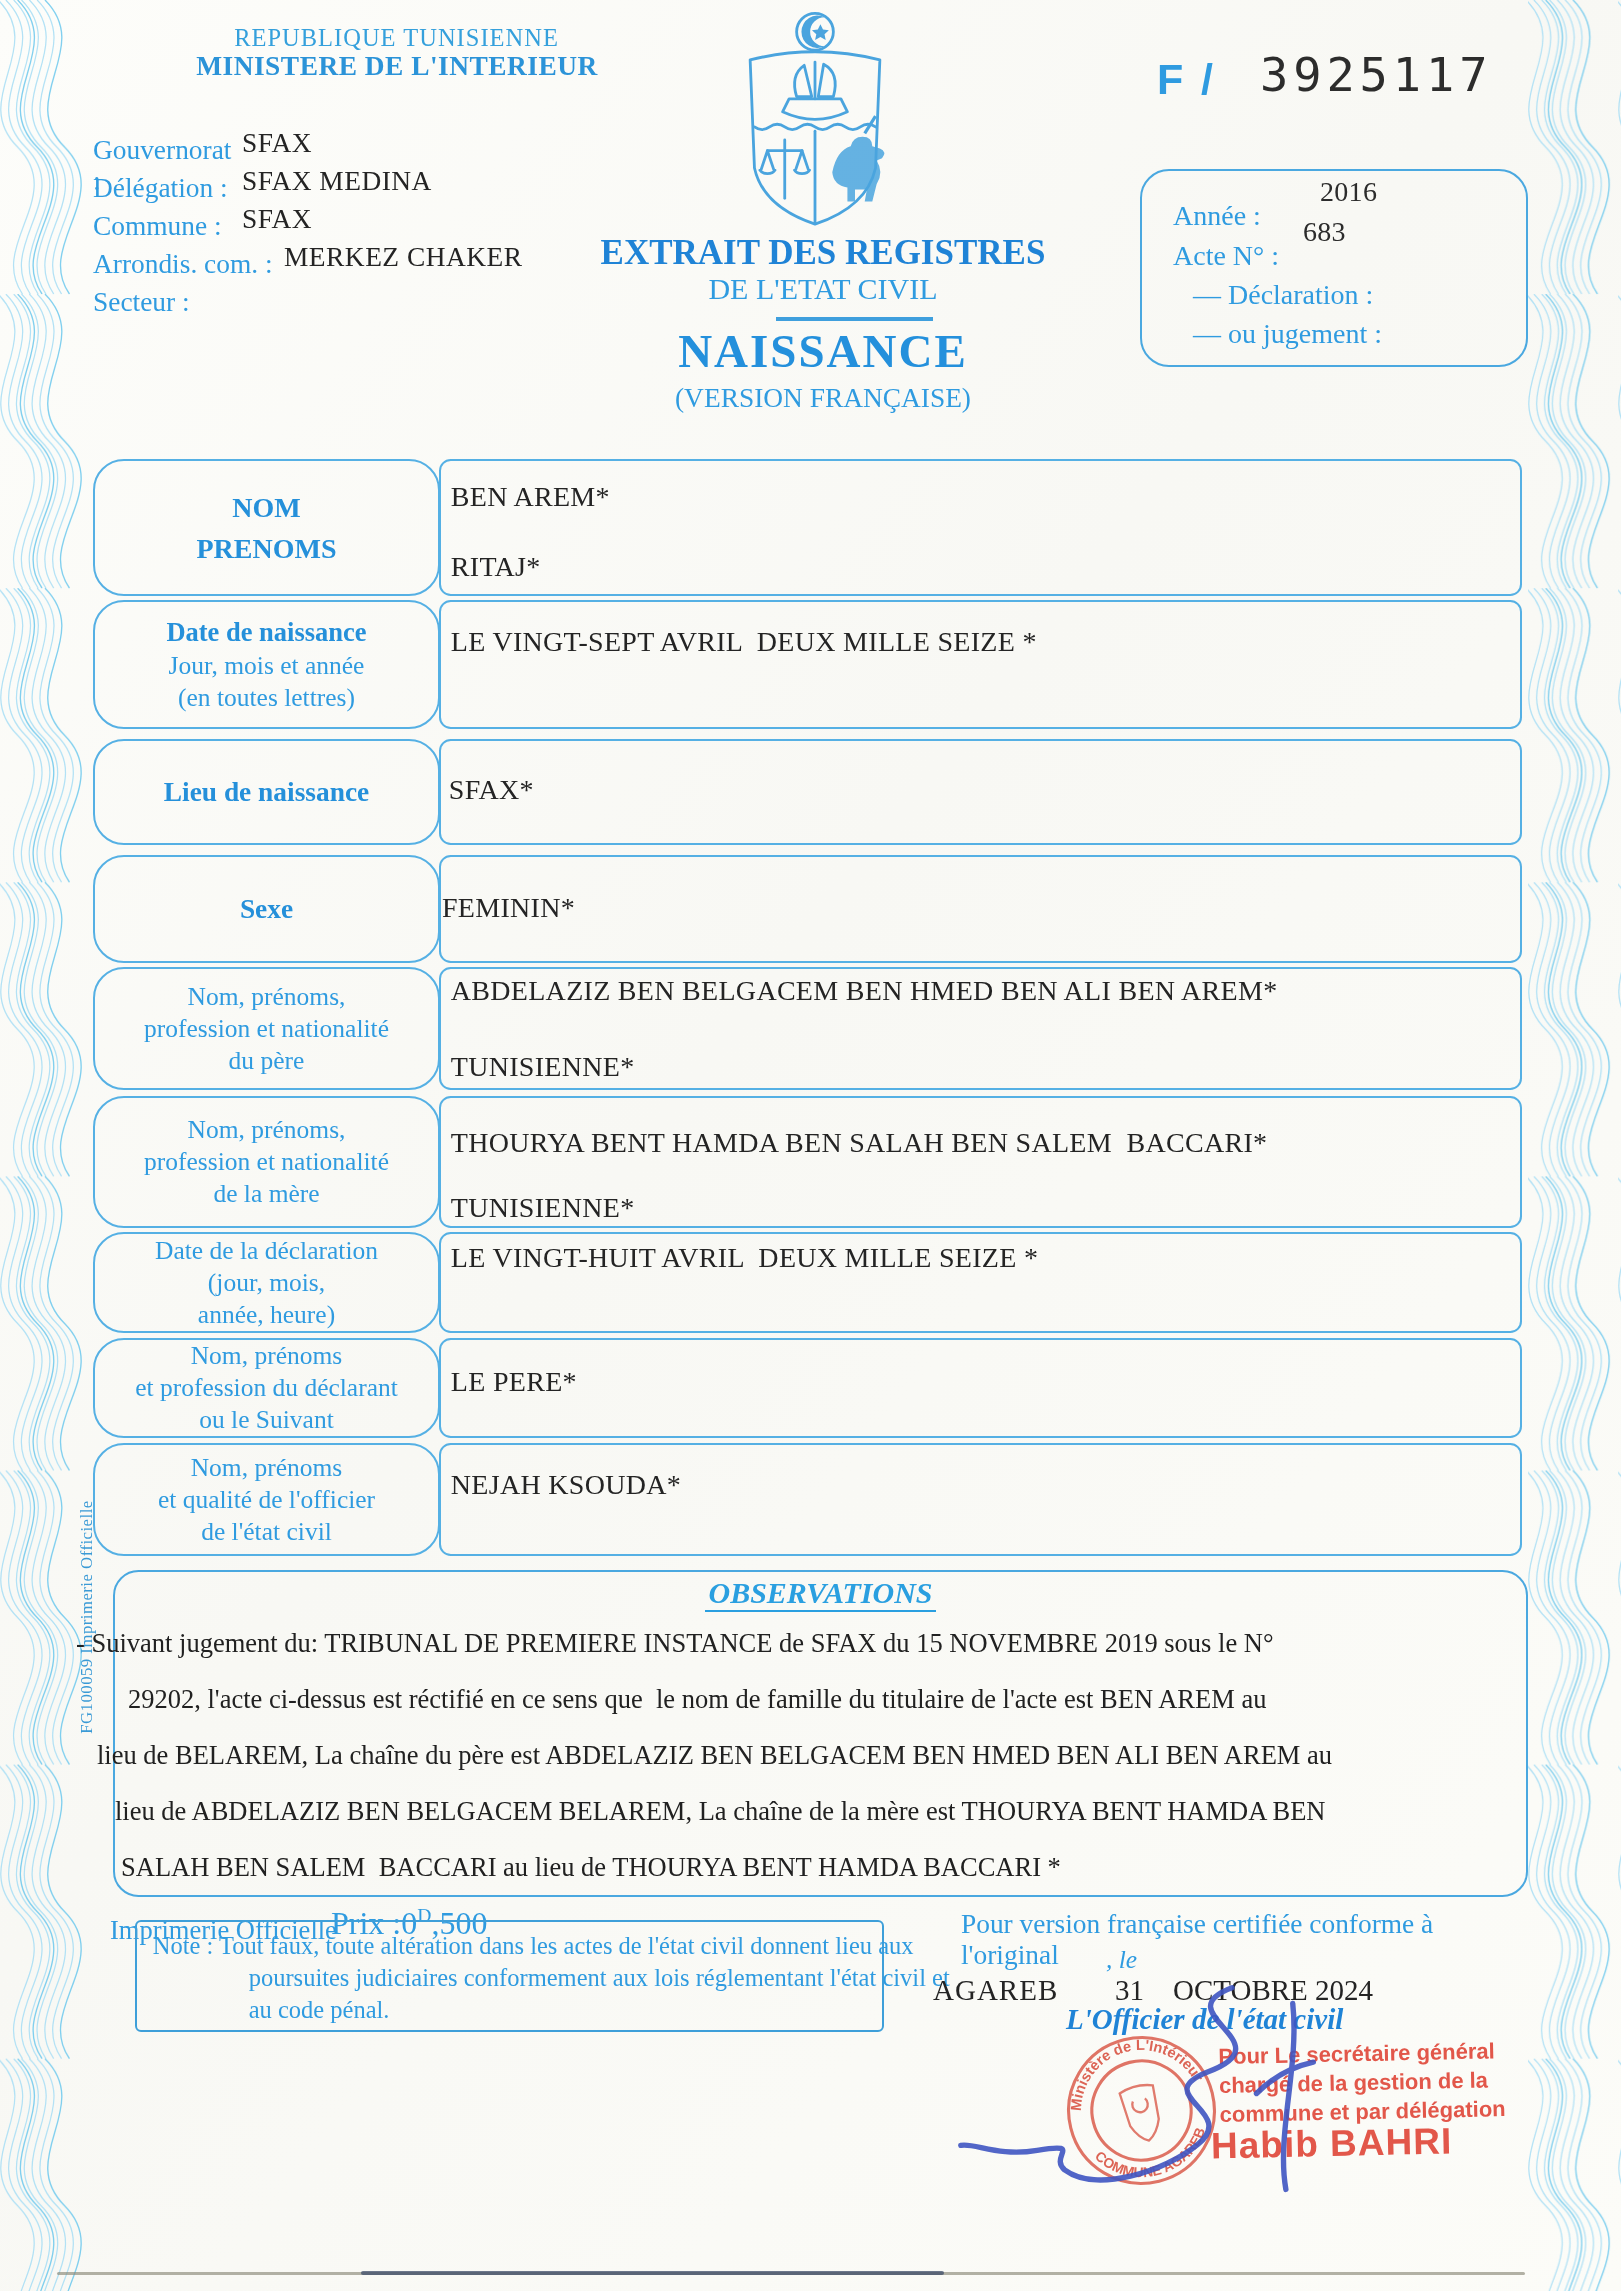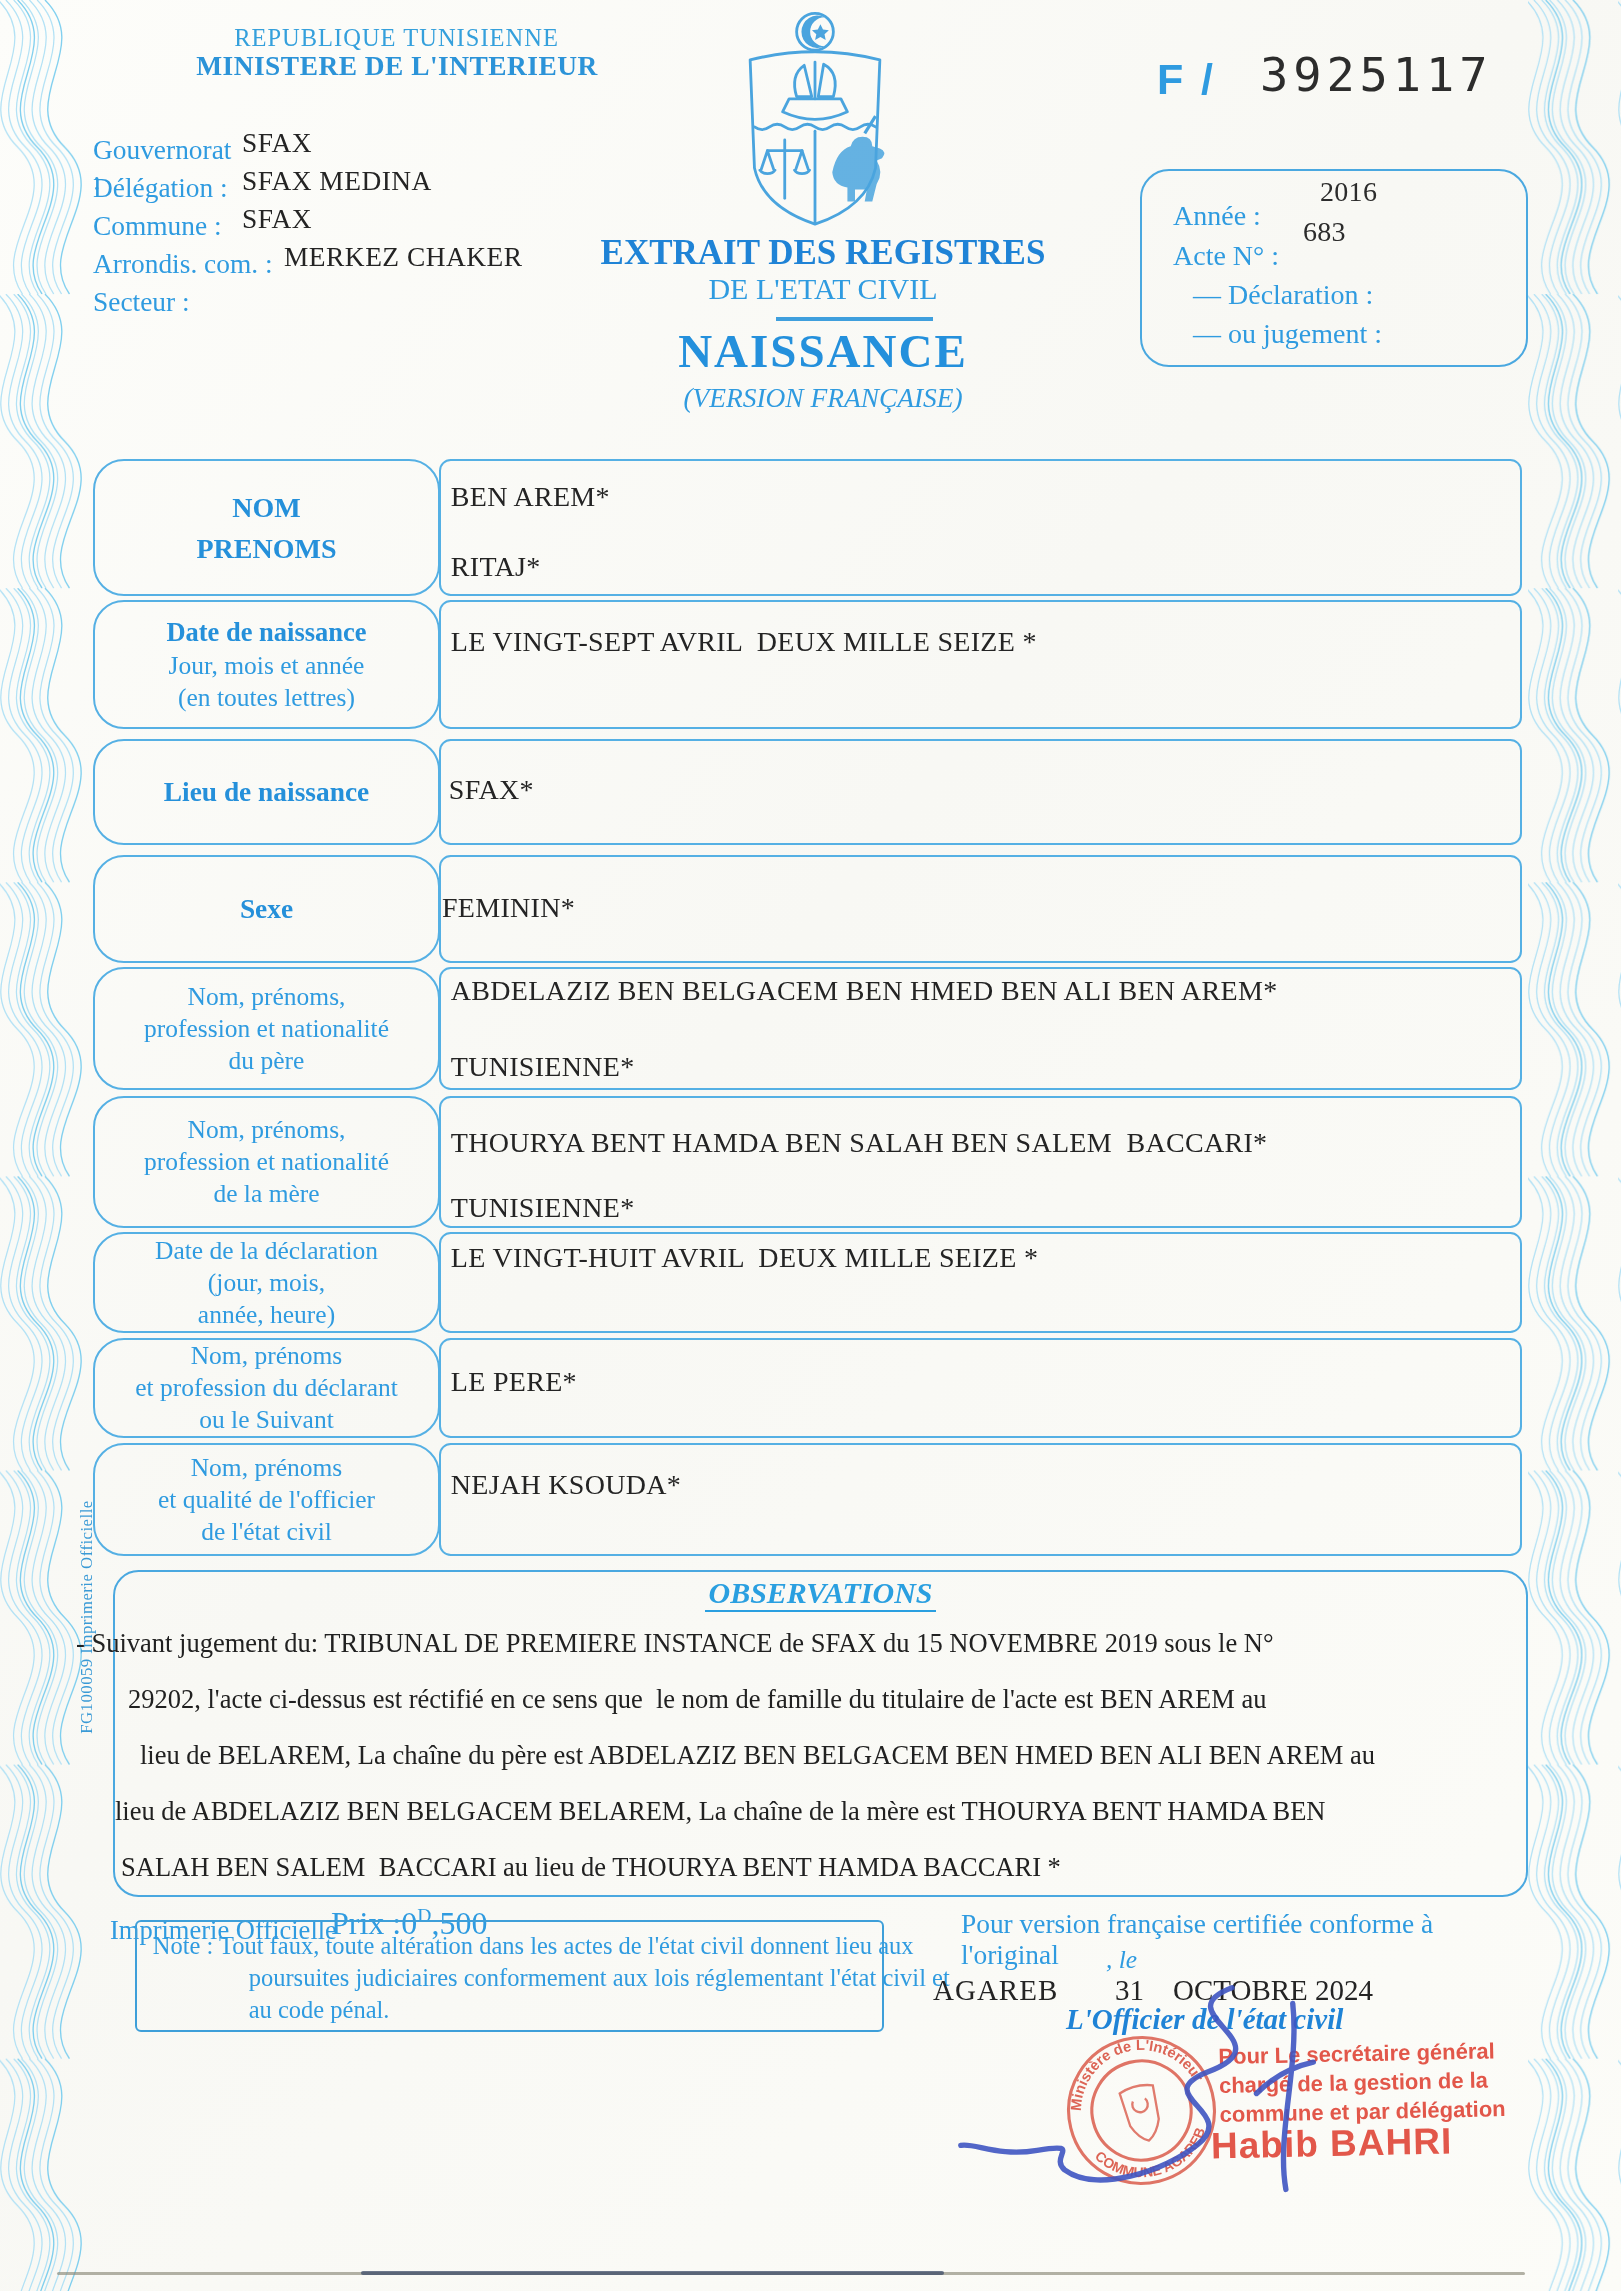--- a/index.html
+++ b/index.html
@@ -24,21 +24,21 @@
   .admin-value{font-size:27.4px;color:#242424;transform:translateY(-6.9px);letter-spacing:0.5px;}
   
   .acte-box{left:1140px;top:169px;width:384px;height:194px;border:2.9px solid #4aa8e0;border-radius:29px;}
   .acte-box .lab{position:absolute;font-size:28px;color:#2f9be0;}
   .acte-box .val{position:absolute;font-size:28px;color:#2c2c2c;}
   
   .t1{left:534px;top:233px;width:578px;text-align:center;font-size:35px;font-weight:bold;color:#1f83d6;}
   .t2{left:534px;top:272px;width:578px;text-align:center;font-size:30px;color:#2f9be0;}
   .trule{left:776px;top:317px;width:157px;height:3.9px;background:#3f9fdd;}
   .t3{left:534px;top:324px;width:578px;text-align:center;font-size:47px;font-weight:bold;color:#2490dc;letter-spacing:2px;}
-  .t4{left:534px;top:383px;width:578px;text-align:center;font-size:27.4px;font-style:italic;color:#2f9be0;}
+  .t4{left:534px;top:383px;width:578px;text-align:center;font-size:27.4px;color:#2f9be0;}
   
   .row{position:absolute;left:93px;width:1431px;}
   .cell-label{position:absolute;left:0;top:0;bottom:0;width:343px;border:2.9px solid #55b0e4;border-radius:31px;
               display:flex;flex-direction:column;align-items:center;justify-content:center;text-align:center;background:transparent;}
   .cell-value{position:absolute;left:346px;top:0;bottom:0;width:1079px;border:2.9px solid #55b0e4;border-radius:11.8px;}
   .lab-b{font-size:28px;font-weight:bold;color:#2590da;line-height:41px;}
   .lab-r{font-size:25.5px;color:#2f9be0;line-height:32px;}
   .val{position:absolute;font-size:28px;color:#242424;white-space:pre;letter-spacing:0.3px;}
   
   .obs-box{left:113px;top:1570px;width:1411px;height:323px;border:2.9px solid #4aa8e0;border-radius:25.5px;}
@@ -262,21 +262,21 @@
     <div class="cell-value">
       <span class="val" style="left:9.8px;top:23.5px;">NEJAH KSOUDA*</span>
     </div>
   </div>
 
   <div class="abs obs-box">
     <div class="obs-title"><span>OBSERVATIONS</span></div>
     <div class="obs-lines">
       <div style="margin-left:0;">- Suivant jugement du: TRIBUNAL DE PREMIERE INSTANCE de SFAX du 15 NOVEMBRE 2019 sous le N°</div>
       <div style="margin-left:52px;">29202, l'acte ci-dessus est réctifié en ce sens que  le nom de famille du titulaire de l'acte est BEN AREM au</div>
-      <div style="margin-left:64px;">lieu de BELAREM, La chaîne du père est ABDELAZIZ BEN BELGACEM BEN HMED BEN ALI BEN AREM au</div>
+      <div style="margin-left:21px;">lieu de BELAREM, La chaîne du père est ABDELAZIZ BEN BELGACEM BEN HMED BEN ALI BEN AREM au</div>
       <div style="margin-left:39px;">lieu de ABDELAZIZ BEN BELGACEM BELAREM, La chaîne de la mère est THOURYA BENT HAMDA BEN</div>
       <div style="margin-left:45px;">SALAH BEN SALEM  BACCARI au lieu de THOURYA BENT HAMDA BACCARI *</div>
     </div>
   </div>
 
   <div class="abs imprimerie">Imprimerie Officielle</div>
   <div class="abs prix"><span>Prix :0</span><sup>D</sup><span>,500</span></div>
 
   <div class="abs note-box">
     <div class="note-text">Note : Tout faux, toute altération dans les actes de l'état civil donnent lieu aux poursuites judiciaires conformement aux lois réglementant l'état civil et au code pénal.</div>

